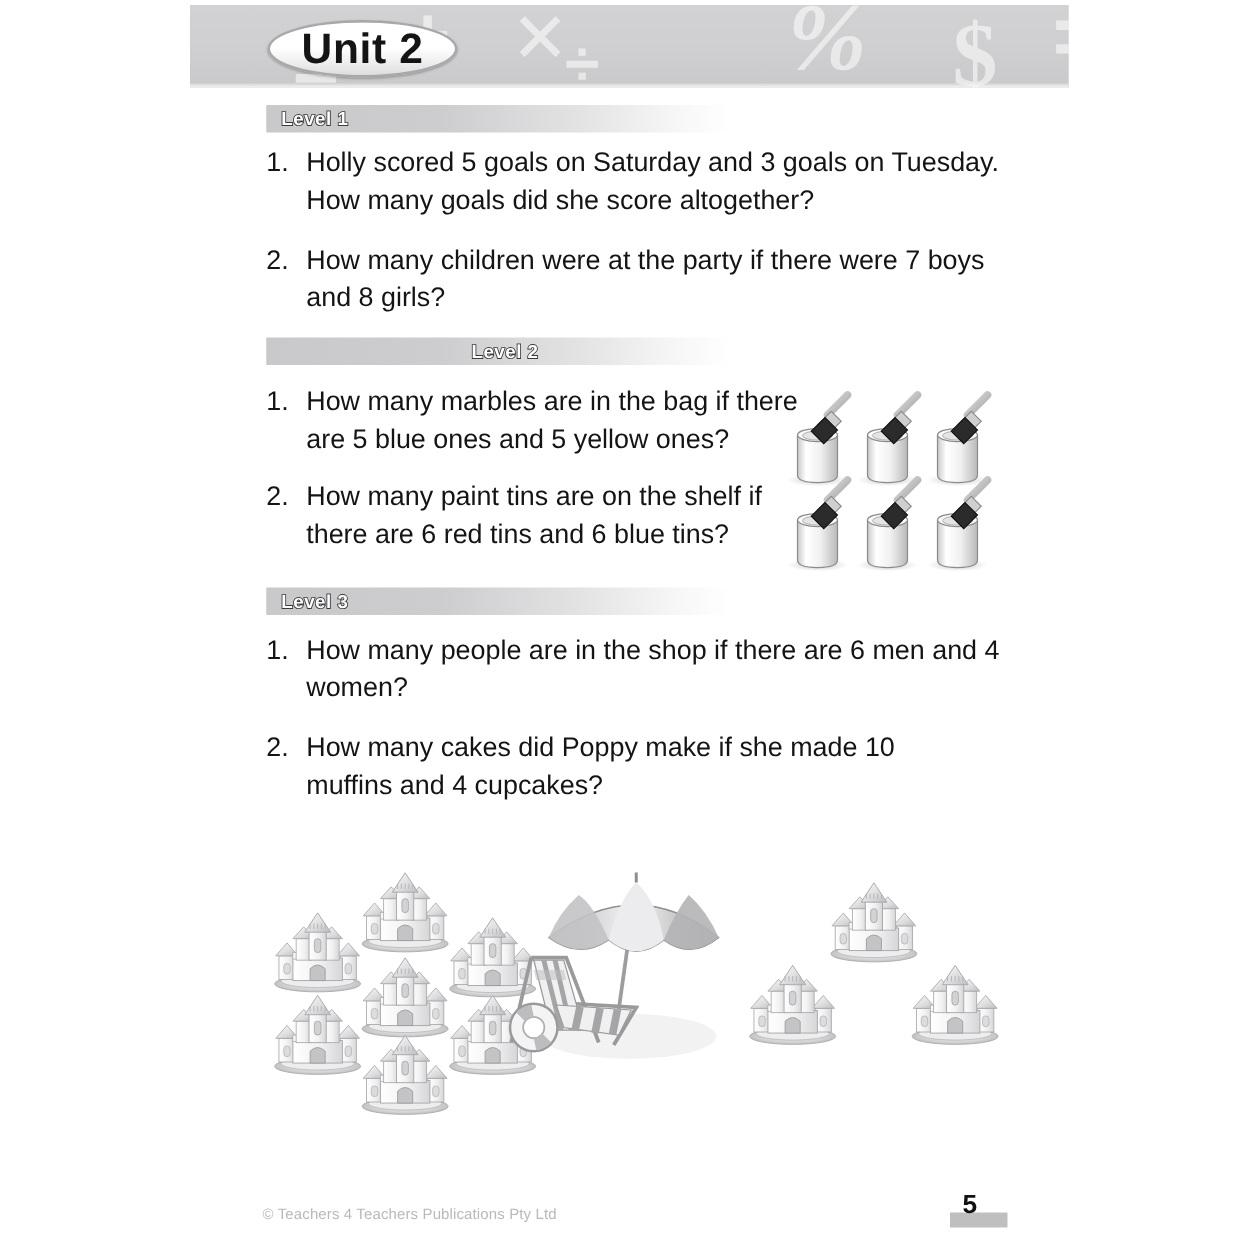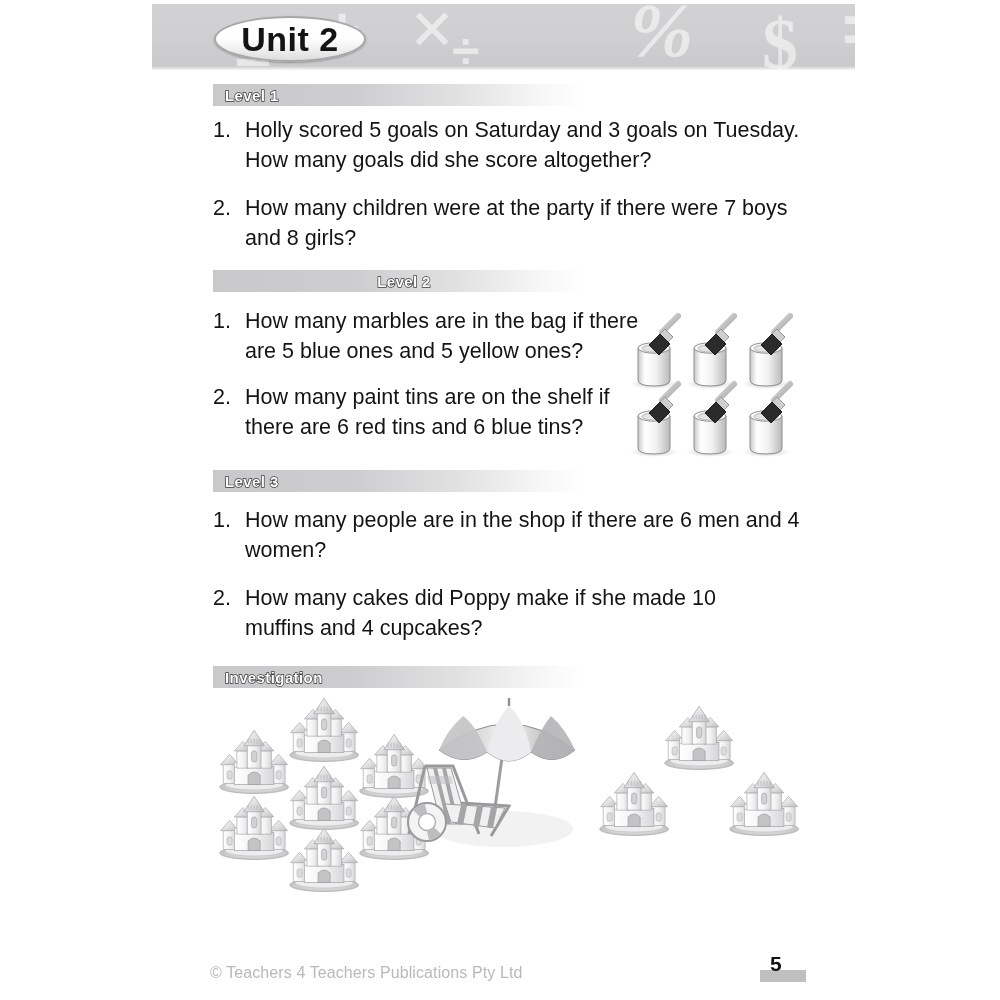--- a/index.html
+++ b/index.html
@@ -140,21 +140,21 @@
     top: 906px;
     font-size: 21.5px;
     color: #141414;
   }
 
   
   .copyright {
     position: absolute;
     left: 210px;
     top: 964px;
-    font-size: 16px;
+    font-size: 12px;
     color: #b9b9b9;
     letter-spacing: .1px;
   }
   .page-num-wrap {
     position: absolute;
     left: 760px;
     top: 952px;
     width: 46px;
     height: 30px;
   }
@@ -286,23 +286,20 @@
   <div class="q" style="left:213px; top:506px; width:600px;">
     <span class="q-num">1.</span>
     <span class="q-text">How many people are in the shop if there are 6 men and 4 women?</span>
   </div>
 
   <div class="q" style="left:213px; top:584px; width:560px;">
     <span class="q-num">2.</span>
     <span class="q-text">How many cakes did Poppy make if she made 10 muffins and 4 cupcakes?</span>
   </div>
 
-  <div class="level-bar" style="top:666px;">
-    <span class="level-bar-text">Investigation</span>
-  </div>
 
   <div class="beach-scene">
     <svg class="illus-svg" width="610" height="205" viewBox="0 0 610 205" xmlns="http://www.w3.org/2000/svg">
       <defs>
         <linearGradient id="castleG" x1="0" y1="0" x2="1" y2="0">
           <stop offset="0%" stop-color="#ffffff"></stop>
           <stop offset="55%" stop-color="#f1f1f2"></stop>
           <stop offset="100%" stop-color="#d6d6d8"></stop>
         </linearGradient>
         <linearGradient id="roofG" x1="0" y1="0" x2="1" y2="1">

